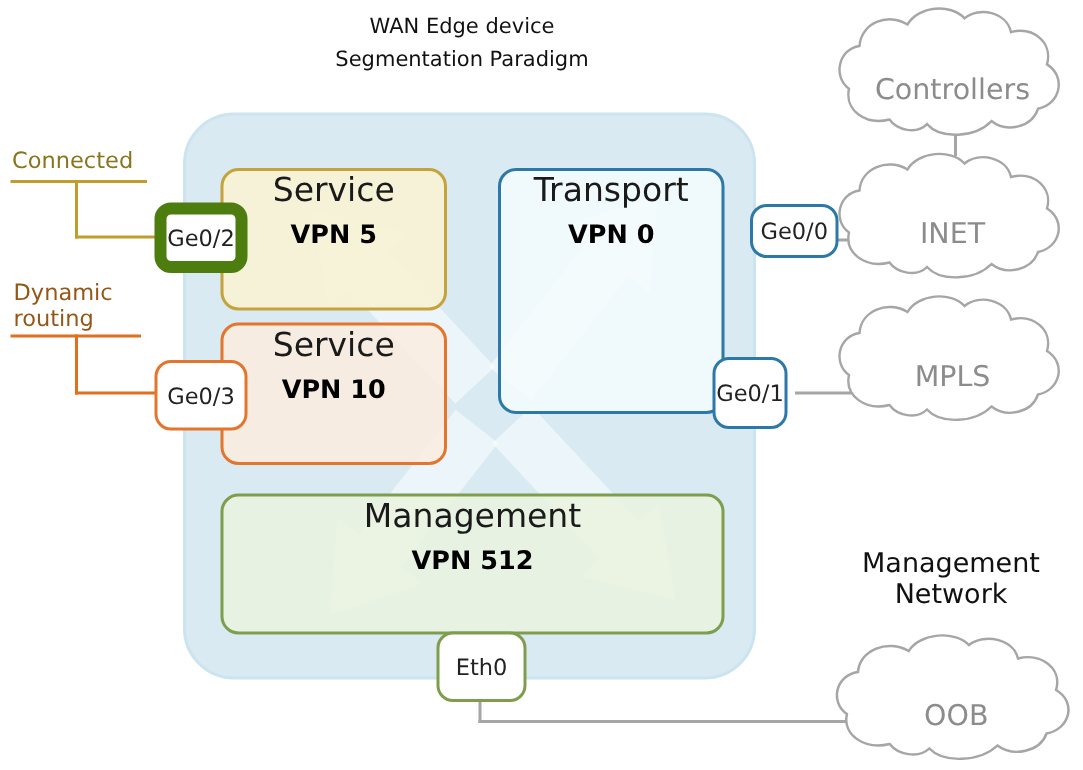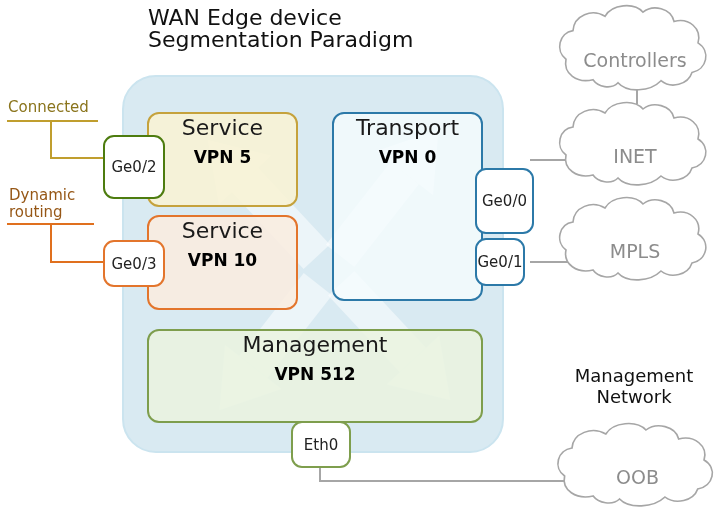--- a/index.html
+++ b/index.html
@@ -5,54 +5,54 @@
   * { margin:0; padding:0; box-sizing:border-box; }
   html,body { background:#ffffff; }
   body { font-family:"DejaVu Sans","Liberation Sans",sans-serif; }
   #stage {
     position:relative; width:722px; height:513px; background:#ffffff;
     overflow:hidden;
   }
   
   .diagram-title {
     position:absolute; left:148px; top:7px; width:320px;
-    font-size:22px; line-height:22px; color:#111;
+    text-align:center; font-size:14px; line-height:22px; color:#111;
   }
   
   .device-box {
     position:absolute; left:122px; top:75px; width:382px; height:378px;
     background:#D9EAF2; border:2px solid #CBE4EF; border-radius:34px;
     overflow:hidden;
   }
   .watermark { position:absolute; left:0; top:0; }
   
   .vpn-box {
     position:absolute; border-radius:12px; display:flex;
     flex-direction:column; justify-content:flex-start; align-items:center;
     text-align:center;
   }
   .vpn-name { font-size:22px; color:#1a1a1a; line-height:28px; }
   .vpn-id   { font-size:17px; font-weight:bold; color:#000; line-height:30px; }
   .vpn5  { left:147px; top:112px; width:151px; height:95px;
            background:rgba(248,243,212,0.88); border:2px solid #C5A23C; }
   .vpn10 { left:147px; top:215px; width:151px; height:95px;
            background:rgba(250,236,223,0.85); border:2px solid #E3752C; }
-  .vpn0  { left:332px; top:112px; width:151px; height:189px;
+  .vpn0  { left:332px; top:112px; width:151px; height:164px;
            background:rgba(246,252,254,0.78); border:2px solid #2C79A8; }
   .vpn512{ left:147px; top:329px; width:336px; height:94px;
            background:rgba(234,243,223,0.86); border:2px solid #7E9E4D; }
   
   .iface {
     position:absolute; background:#ffffff; border-radius:11px;
     display:flex; align-items:center; justify-content:center;
     font-size:15px; color:#222;
   }
-  .if-ge02 { left:103px; top:135px; width:62px; height:64px; border:2px solid #4d7c0f; }
+  .if-ge02 { left:103px; top:135px; width:62px; height:47px; border:8px solid #4d7c0f; }
   .if-ge03 { left:103px; top:240px; width:62px; height:47px; border:2px solid #E3752C; }
-  .if-ge00 { left:475px; top:136px; width:59px; height:66px; border:2px solid #2C79A8;margin-top:32px; }
+  .if-ge00 { left:500px; top:136px; width:59px; height:36px; border:2px solid #2C79A8; }
   .if-ge01 { left:475px; top:238px; width:50px; height:48px; border:2px solid #2C79A8; }
   .if-eth0 { left:291px; top:421px; width:60px; height:47px; border:2px solid #7E9E4D; }
   
   .line { position:absolute; }
   .gray   { background:#A6A6A6; }
   .gold   { background:#C09E2E; }
   .orange { background:#E0701E; }
   
   .note { position:absolute; font-size:15px; line-height:17px; }
   .note-connected { left:8px; top:99px; color:#8A741C; }

